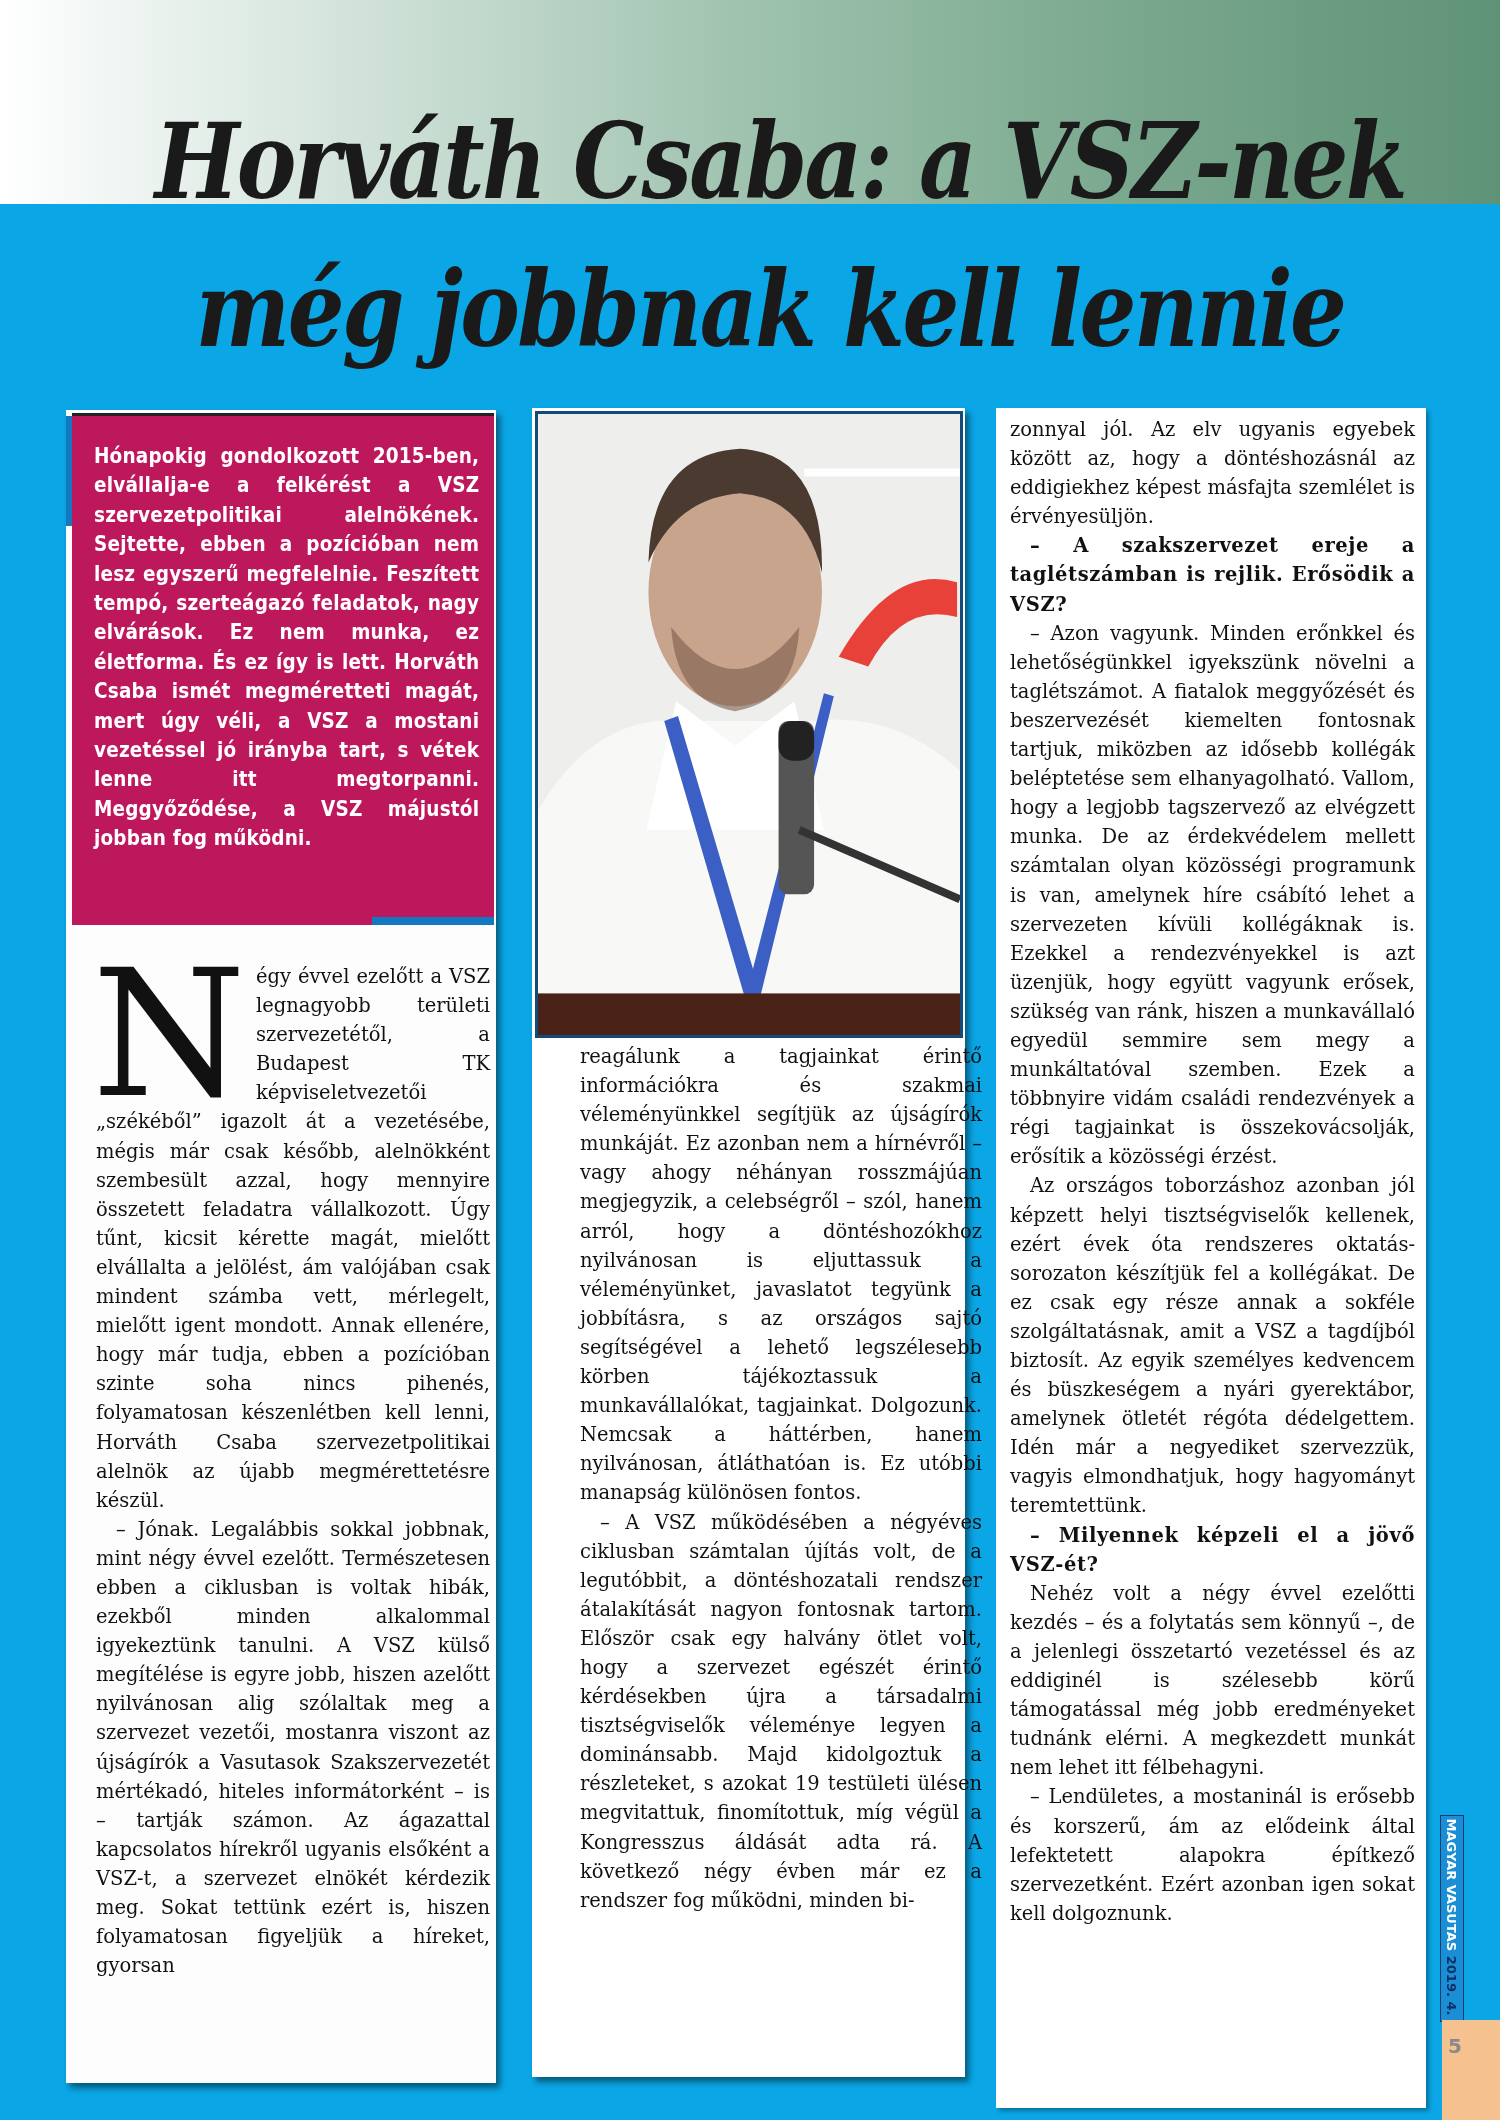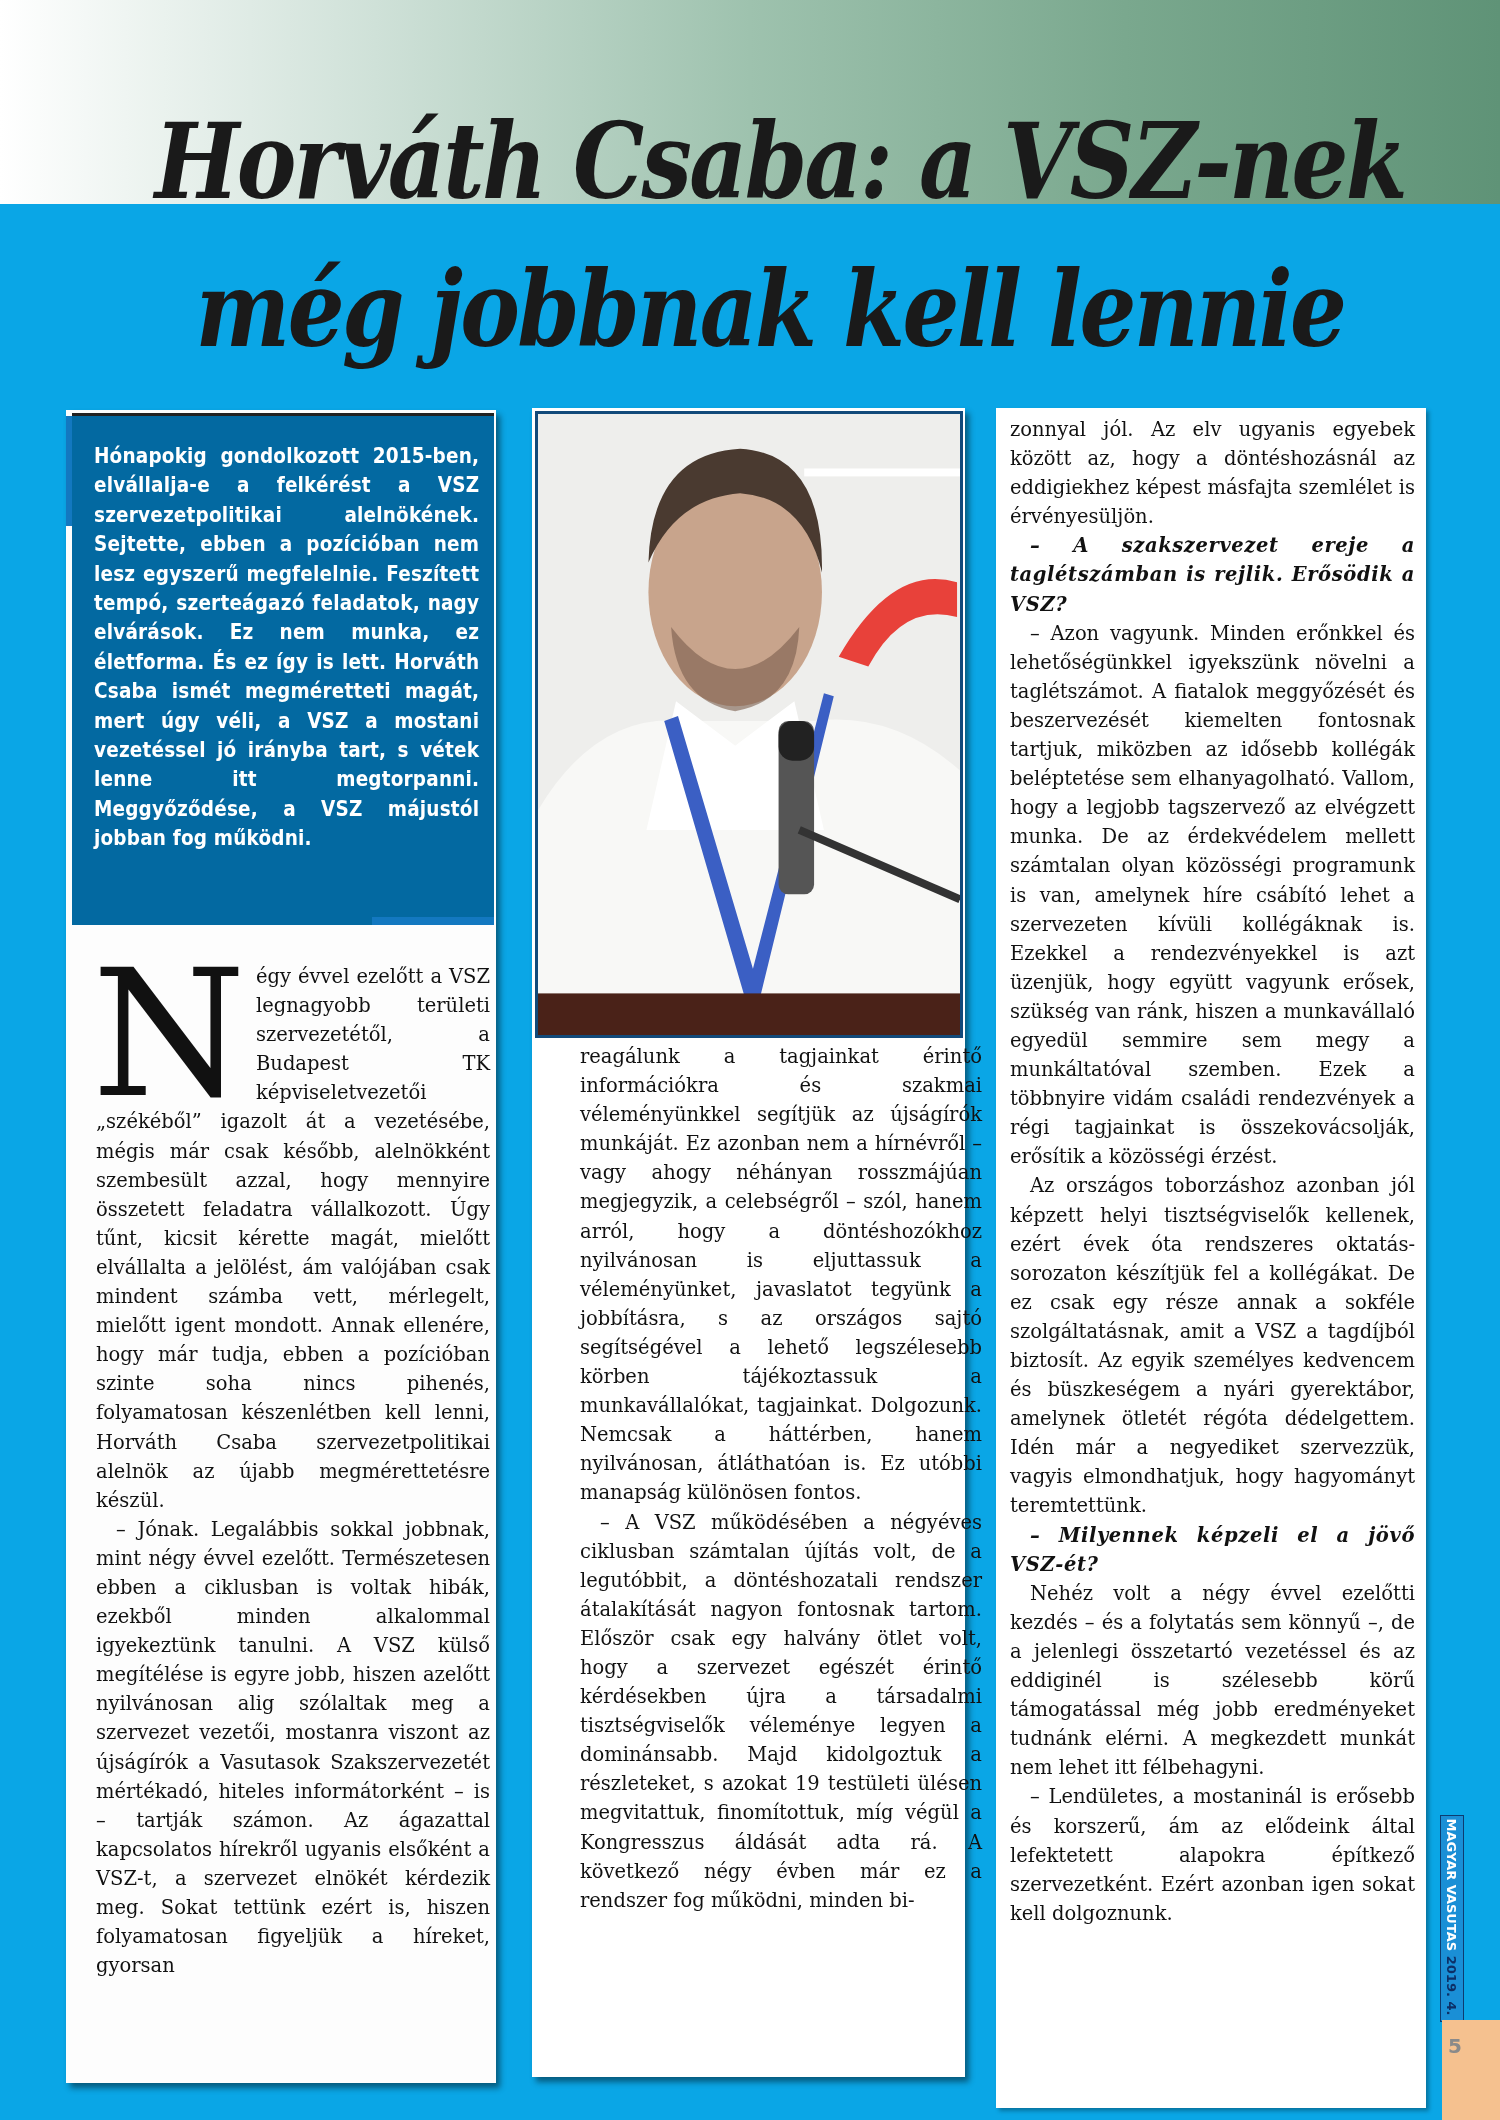--- a/index.html
+++ b/index.html
@@ -24,21 +24,21 @@
   .col {
     position: absolute; background: #fff;
     box-shadow: 4px 5px 6px rgba(0,0,0,0.45);
   }
   .col-1 { left: 66px; top: 410px; width: 430px; height: 1673px; background: #fdfdfd; }
   .col-2 { left: 532px; top: 408px; width: 433px; height: 1669px; }
   .col-3 { left: 996px; top: 408px; width: 430px; height: 1700px; box-shadow: 3px 3px 4px rgba(0,0,0,0.3); }
 
   .lead-box {
     position: absolute; left: 72px; top: 413px; width: 422px; height: 512px;
-    background: #0369a1; border-top: 3px solid #222; box-sizing: border-box;
+    background: #be185d; border-top: 3px solid #222; box-sizing: border-box;
     padding: 26px 14px 0 22px;
   }
   .lead-box::after {
     content: ""; position: absolute; right: 0; bottom: 0; width: 122px; height: 8px;
     background: #1378c0;
   }
   .lead-box::before {
     content: ""; position: absolute; left: -6px; top: 0; width: 6px; height: 110px; background: #1378c0;
   }
   .lead-text {
@@ -46,21 +46,21 @@
     font-size: 20.5px; line-height: 29.4px; text-align: justify; letter-spacing: 0.2px;
     transform: scaleX(0.9); transform-origin: left top; width: 428px;
   }
 
   .body-text {
     font-family: "DejaVu Serif", serif; color: #111; font-size: 19.5px;
     line-height: 29.1px; text-align: justify; hyphens: manual;
   }
   .body-text p { margin: 0; text-indent: 20px; }
   .body-text p.noindent { text-indent: 0; }
-  .body-text p.q { font-style: italic; font-weight: bold; letter-spacing: 0.6px; }
+  .body-text p.q { font-weight: bold; letter-spacing: 0.6px; }
 
   .col1-text { position: absolute; left: 96px; top: 962px; width: 394px; }
   .dropcap {
     float: left; font-size: 176px; line-height: 134px; height: 134px;
     margin: 6px 10px 0 -4px; font-family: "DejaVu Serif", serif; color: #111;
   }
   .col2-text { position: absolute; left: 580px; top: 1042px; width: 402px; }
   .col3-text { position: absolute; left: 1010px; top: 415px; width: 405px; }
 
   .photo {

